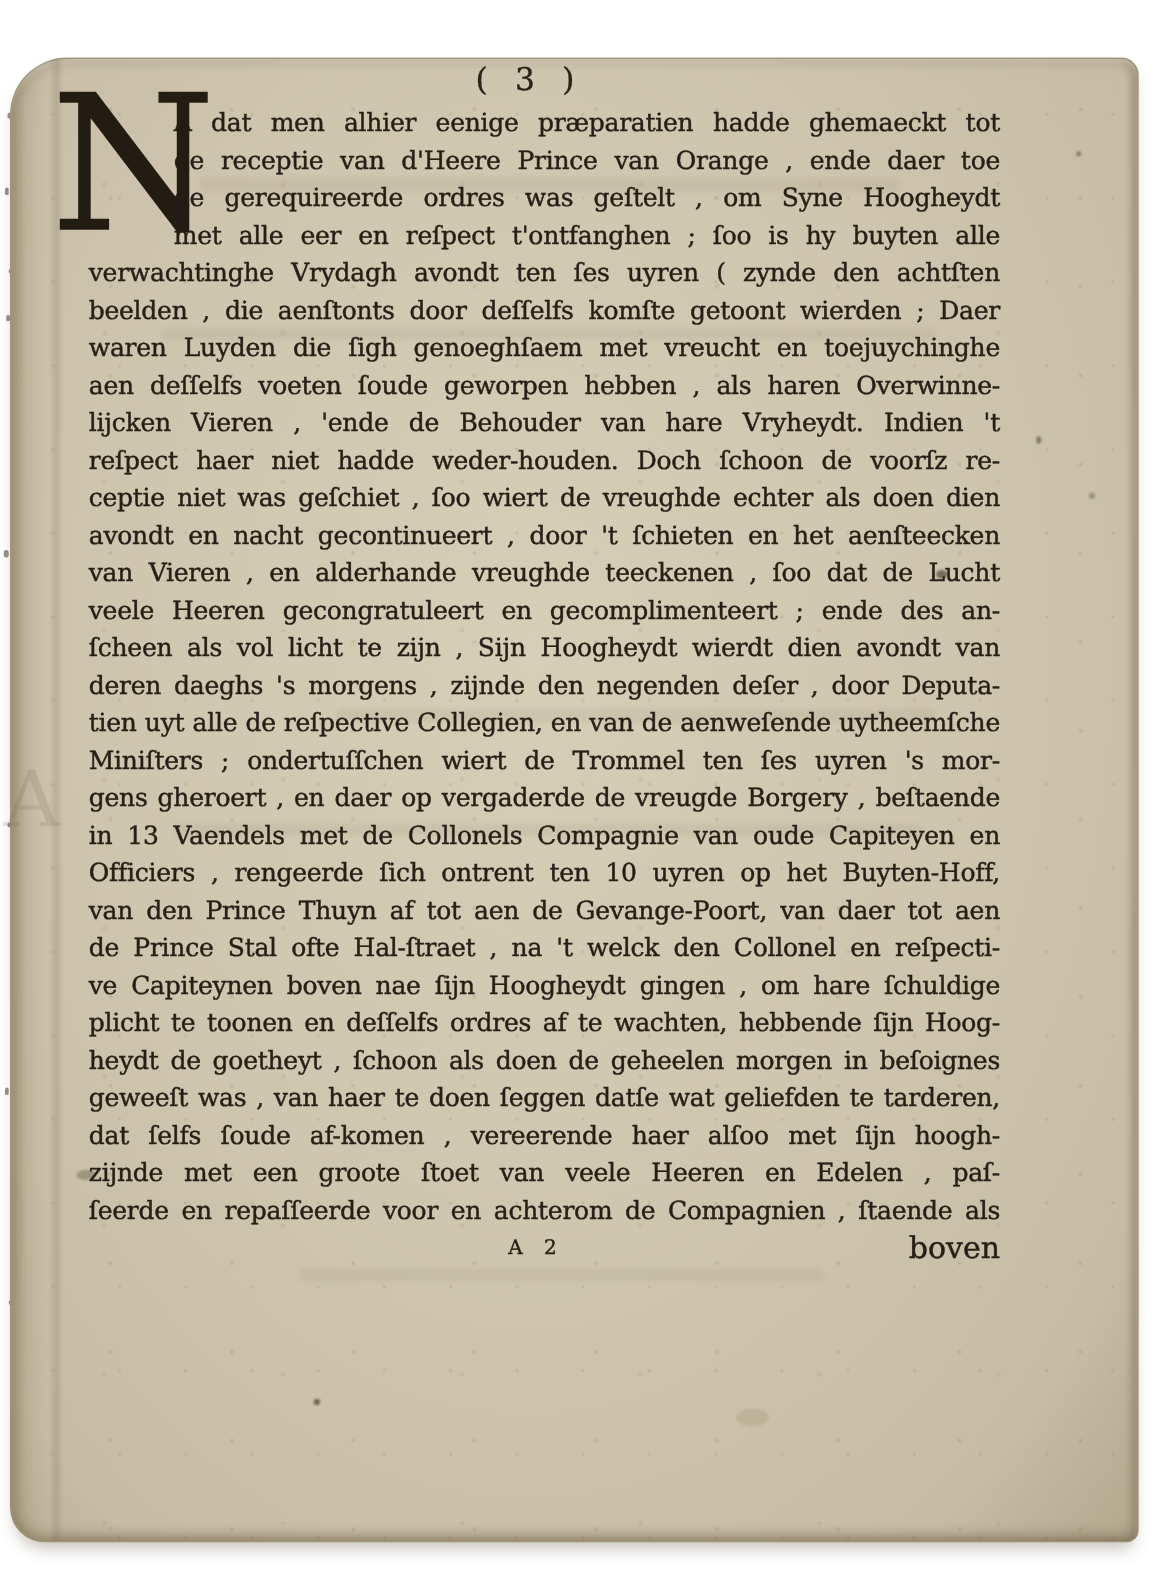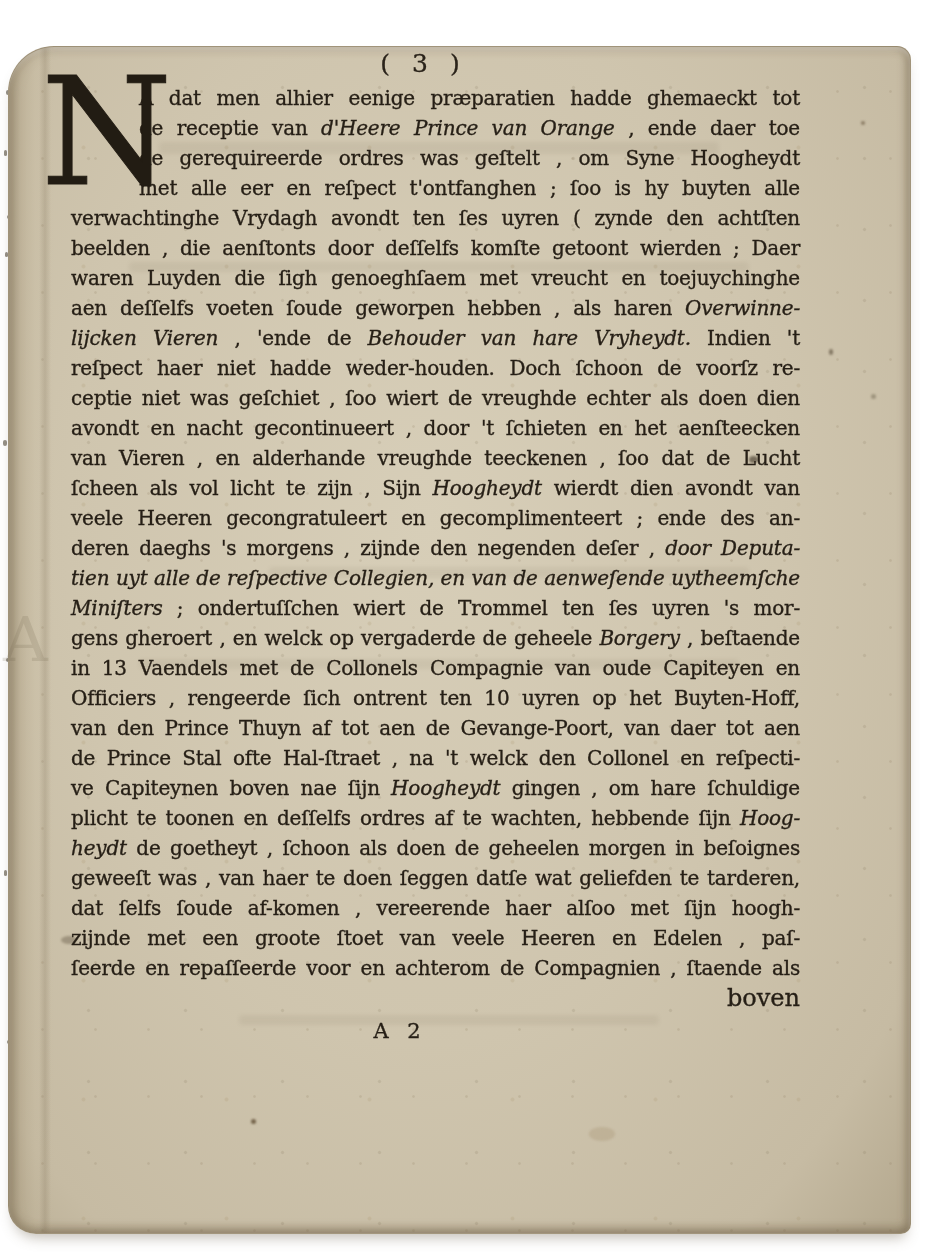--- a/index.html
+++ b/index.html
@@ -51,26 +51,26 @@
     position:absolute;left:-6px;top:-12px;width:112px;height:120px;
     font-size:150px;line-height:122px;color:#221c13;
     -webkit-text-stroke:1px #221c13;text-align:left;
   }
   .line{
     height:30px;line-height:30px;font-size:20px;letter-spacing:-0.01em;
     color:#261f16;-webkit-text-stroke:.35px #261f16;
     white-space:nowrap;text-align:justify;text-align-last:justify;text-justify:inter-word;margin-left:24px;
   }
   .line.indent{margin-left:92px;}
-  .it{font-style:italic;}
+  .it{}
   .sig-line{position:relative;height:30px;margin-top:0;}
   .sig-mark{
-    position:absolute;left:353px;transform:translateX(-50%);
-    font-size:21px;line-height:30px;letter-spacing:6px;
-    color:#261f16;margin-top:33px;-webkit-text-stroke:.35px #261f16;
+    position:absolute;left:382px;transform:translateX(-50%);
+    font-size:16px;line-height:30px;letter-spacing:6px;
+    color:#261f16;-webkit-text-stroke:.35px #261f16;
   }
   .catchword{
     position:absolute;right:0;font-size:24px;line-height:30px;
     color:#261f16;-webkit-text-stroke:.35px #261f16;
   }
   
   .ghost-bar{position:absolute;background:#5a4c38;opacity:.07;filter:blur(2px);border-radius:4px;}
   .ghost-letter{
     position:absolute;left:-6px;top:556px;font-size:62px;color:rgba(108,94,70,.17);
     font-family:"DejaVu Serif",serif;
@@ -123,26 +123,26 @@
           <div class="line indent"><span>met alle eer en reſpect t'ontfanghen ; ſoo is hy buyten alle</span></div>
           <div class="line"><span>verwachtinghe Vrydagh avondt ten ſes uyren ( zynde den achtſten</span></div>
           <div class="line"><span>beelden , die aenſtonts door deſſelfs komſte getoont wierden ; Daer</span></div>
           <div class="line"><span>waren Luyden die ſigh genoeghſaem met vreucht en toejuychinghe</span></div>
           <div class="line"><span>aen deſſelfs voeten ſoude geworpen hebben , als haren </span><span class="it">Overwinne-</span></div>
           <div class="line"><span class="it">lijcken Vieren</span><span> , 'ende de </span><span class="it">Behouder van hare Vryheydt.</span><span> Indien 't</span></div>
           <div class="line"><span>reſpect haer niet hadde weder-houden. Doch ſchoon de voorſz re-</span></div>
           <div class="line"><span>ceptie niet was geſchiet , ſoo wiert de vreughde echter als doen dien</span></div>
           <div class="line"><span>avondt en nacht gecontinueert , door 't ſchieten en het aenſteecken</span></div>
           <div class="line"><span>van Vieren , en alderhande vreughde teeckenen , ſoo dat de Lucht</span></div>
+          <div class="line"><span>veele Heeren gecongratuleert en gecomplimenteert ; ende des an-</span></div>
           <div class="line"><span>ſcheen als vol licht te zijn , Sijn </span><span class="it">Hoogheydt</span><span> wierdt dien avondt van</span></div>
-          <div class="line"><span>veele Heeren gecongratuleert en gecomplimenteert ; ende des an-</span></div>
           <div class="line"><span>deren daeghs 's morgens , zijnde den negenden deſer , </span><span class="it">door Deputa-</span></div>
           <div class="line"><span class="it">tien uyt alle de reſpective Collegien, en van de aenweſende uytheemſche</span></div>
           <div class="line"><span class="it">Miniſters</span><span> ; ondertuſſchen wiert de Trommel ten ſes uyren 's mor-</span></div>
-          <div class="line"><span>gens gheroert , en welck op vergaderde de geheele </span><span class="it">Borgery</span><span> , beſtaende</span></div>
+          <div class="line"><span>gens gheroert , en daer op vergaderde de vreugde </span><span class="it">Borgery</span><span> , beſtaende</span></div>
           <div class="line"><span>in 13 Vaendels met de Collonels Compagnie van oude Capiteyen en</span></div>
           <div class="line"><span>Officiers , rengeerde ſich ontrent ten 10 uyren op het Buyten-Hoff,</span></div>
           <div class="line"><span>van den Prince Thuyn af tot aen de Gevange-Poort, van daer tot aen</span></div>
           <div class="line"><span>de Prince Stal ofte Hal-ſtraet , na 't welck den Collonel en reſpecti-</span></div>
           <div class="line"><span>ve Capiteynen boven nae ſijn </span><span class="it">Hoogheydt</span><span> gingen , om hare ſchuldige</span></div>
           <div class="line"><span>plicht te toonen en deſſelfs ordres af te wachten, hebbende ſijn </span><span class="it">Hoog-</span></div>
           <div class="line"><span class="it">heydt</span><span> de goetheyt , ſchoon als doen de geheelen morgen in beſoignes</span></div>
           <div class="line"><span>geweeſt was , van haer te doen ſeggen datſe wat geliefden te tarderen,</span></div>
           <div class="line"><span>dat ſelfs ſoude af-komen , vereerende haer alſoo met ſijn hoogh-</span></div>
           <div class="line"><span>zijnde met een groote ſtoet van veele Heeren en Edelen , paſ-</span></div>

